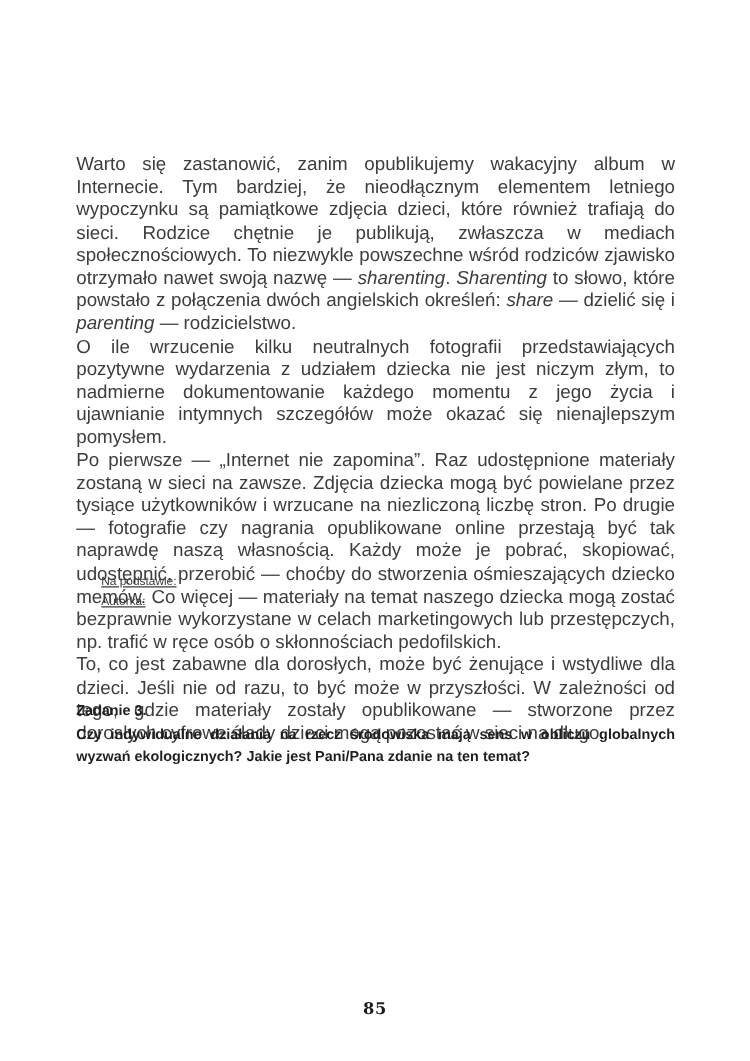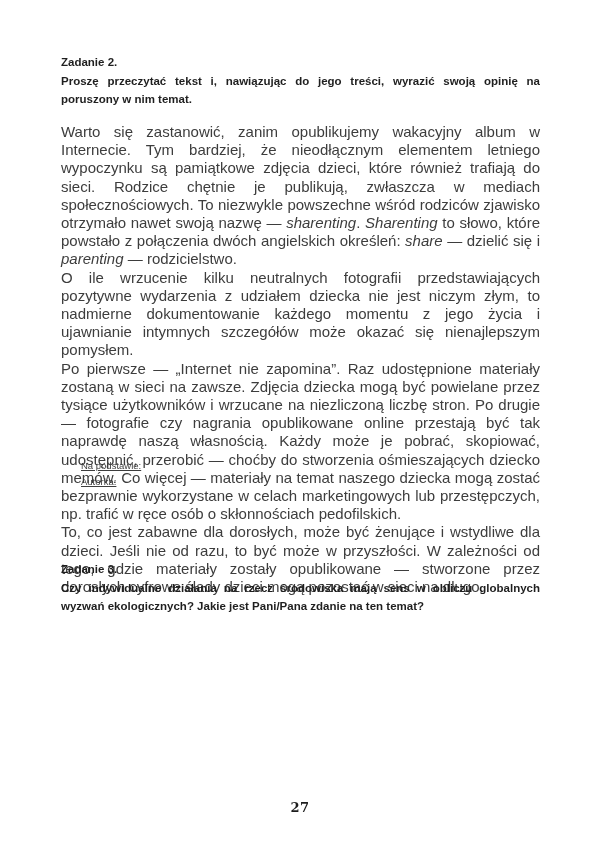--- a/index.html
+++ b/index.html
@@ -60,24 +60,20 @@
     font-weight: bold;
     color: #1c1c1c;
     letter-spacing: 0.5px;
   }
 </style>
 </head>
 <body>
 
 <div class="page">
 
-  <section class="abs" id="task2">
-    <div class="task-title">Zadanie 2.</div>
-    <div class="task-prompt">Proszę przeczytać tekst i, nawiązując do jego treści, wyrazić swoją opinię na poruszony w nim temat.</div>
-  </section>
 
   <section class="abs article" id="article">
     <p><span>Warto się zastanowić, zanim opublikujemy wakacyjny album w Internecie. Tym bardziej, że nieodłącznym elementem letniego wypoczynku są pamiątkowe zdjęcia dzieci, które również trafiają do sieci. Rodzice chętnie je publikują, zwłaszcza w mediach społecznościowych. To niezwykle powszechne wśród rodziców zjawisko otrzymało nawet swoją nazwę — </span><span class="it">sharenting</span><span>. </span><span class="it">Sharenting</span><span> to słowo, które powstało z połączenia dwóch angielskich określeń: </span><span class="it">share</span><span> — dzielić się i </span><span class="it">parenting</span><span> — rodzicielstwo.</span></p>
     <p>O ile wrzucenie kilku neutralnych fotografii przedstawiających pozytywne wydarzenia z udziałem dziecka nie jest niczym złym, to nadmierne dokumentowanie każdego momentu z jego życia i ujawnianie intymnych szczegółów może okazać się nienajlepszym pomysłem.</p>
     <p>Po pierwsze — „Internet nie zapomina”. Raz udostępnione materiały zostaną w sieci na zawsze. Zdjęcia dziecka mogą być powielane przez tysiące użytkowników i wrzucane na niezliczoną liczbę stron. Po drugie — fotografie czy nagrania opublikowane online przestają być tak naprawdę naszą własnością. Każdy może je pobrać, skopiować, udostępnić, przerobić — choćby do stworzenia ośmieszających dziecko memów. Co więcej — materiały na temat naszego dziecka mogą zostać bezprawnie wykorzystane w celach marketingowych lub przestępczych, np. trafić w ręce osób o skłonnościach pedofilskich.</p>
     <p>To, co jest zabawne dla dorosłych, może być żenujące i wstydliwe dla dzieci. Jeśli nie od razu, to być może w przyszłości. W zależności od tego, gdzie materiały zostały opublikowane — stworzone przez dorosłych cyfrowe ślady dzieci mogą pozostać w sieci na długo.</p>
   </section>
 
   <section class="abs meta" id="source">
     <div class="underline">Na podstawie:</div>
@@ -85,15 +81,15 @@
 
   <section class="abs meta" id="author">
     <div class="underline">Autorka:</div>
   </section>
 
   <section class="abs" id="task3">
     <div class="task-title">Zadanie 3.</div>
     <div class="task-prompt">Czy indywidualne działania na rzecz środowiska mają sens w obliczu globalnych wyzwań ekologicznych? Jakie jest Pani/Pana zdanie na ten temat?</div>
   </section>
 
-  <div class="page-number">27</div>
+  <div class="page-number">85</div>
 
 </div>
 
 </body></html>

